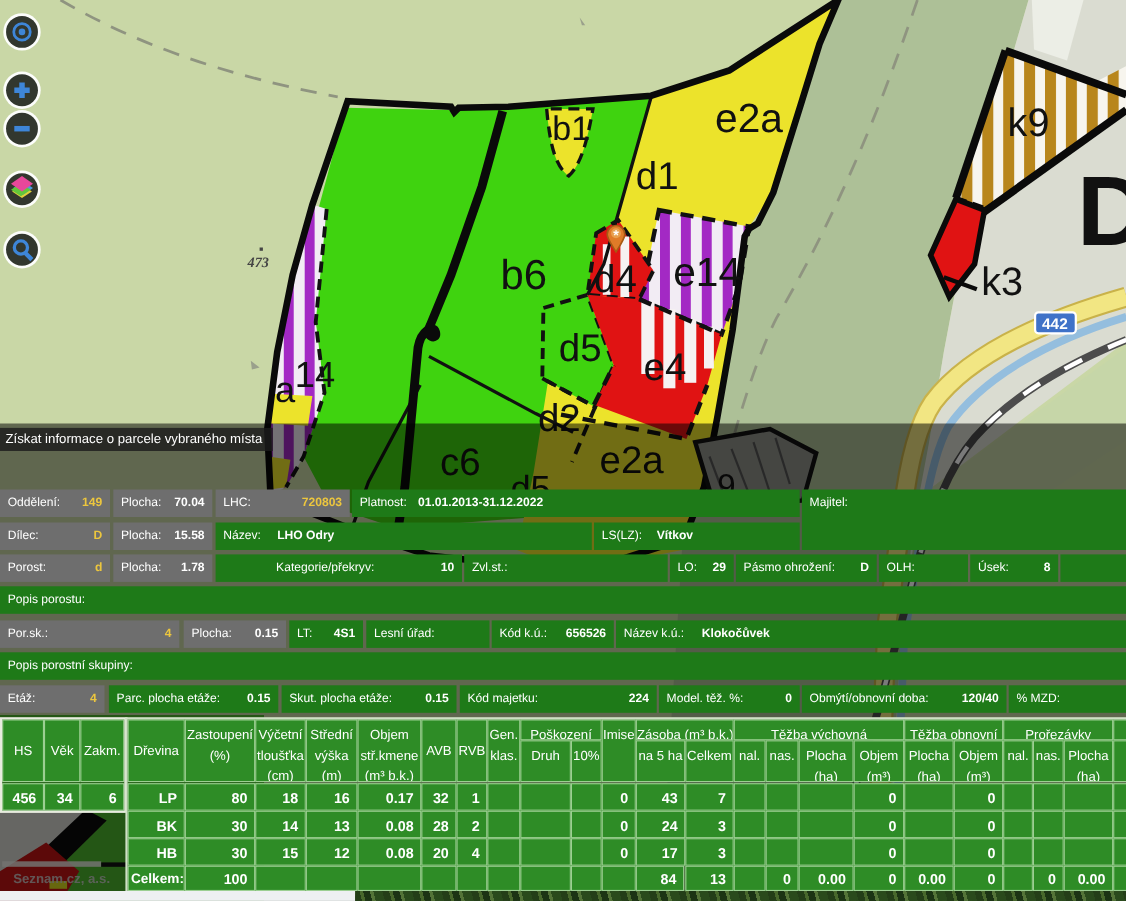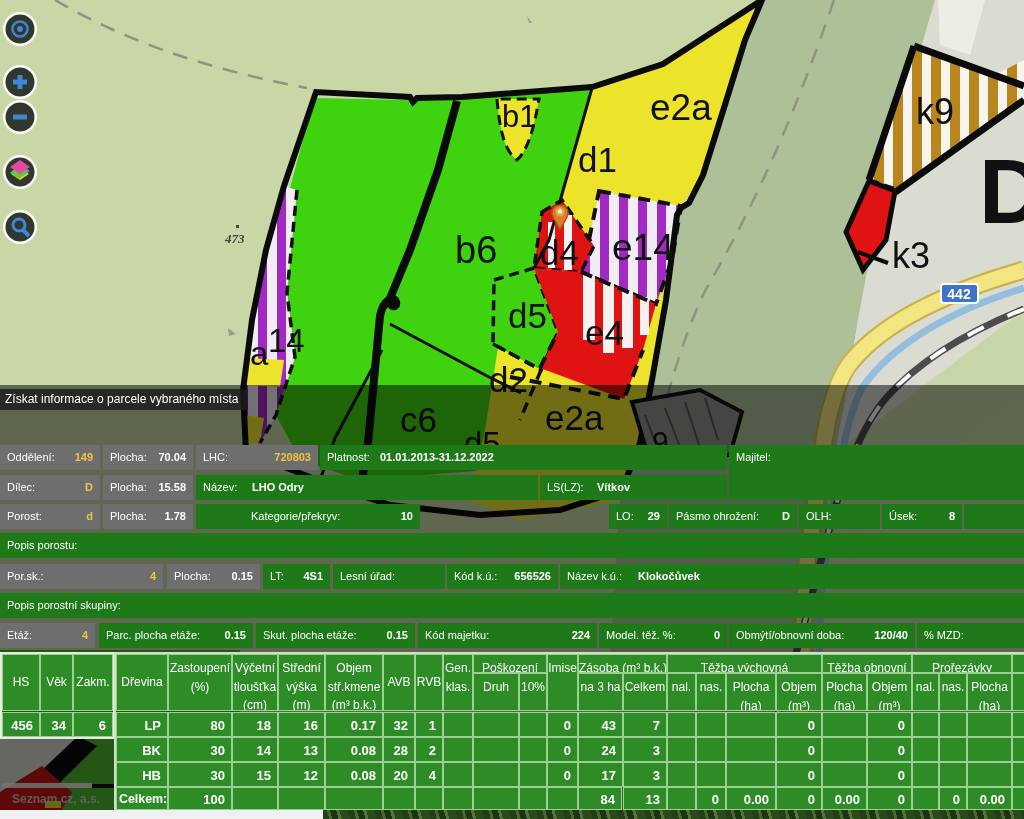--- a/index.html
+++ b/index.html
@@ -118,20 +118,21 @@
 <div class="cell g" style="left:196px;top:445px;width:122px;"><span class="l">LHC:</span><b class="r y">720803</b></div>
 <div class="cell gr" style="left:320px;top:445px;width:407px;"><span class="l">Platnost:</span><b class="" style="position:absolute;left:60px;top:0">01.01.2013-31.12.2022</b></div>
 <div class="cell gr" style="left:729px;top:445px;width:295px;height:55px;"><span class="l">Majitel:</span></div>
 <div class="cell g" style="left:0px;top:475px;width:100px;"><span class="l">Dílec:</span><b class="r y">D</b></div>
 <div class="cell g" style="left:103px;top:475px;width:90px;"><span class="l">Plocha:</span><b class="r ">15.58</b></div>
 <div class="cell gr" style="left:196px;top:475px;width:342px;"><span class="l">Název:</span><b class="" style="position:absolute;left:56px;top:0">LHO Odry</b></div>
 <div class="cell gr" style="left:540px;top:475px;width:187px;"><span class="l">LS(LZ):</span><b class="" style="position:absolute;left:57px;top:0">Vítkov</b></div>
 <div class="cell g" style="left:0px;top:504px;width:100px;"><span class="l">Porost:</span><b class="r y">d</b></div>
 <div class="cell g" style="left:103px;top:504px;width:90px;"><span class="l">Plocha:</span><b class="r ">1.78</b></div>
 <div class="cell gr" style="left:196px;top:504px;width:224px;padding-left:48px;"><span class="l">Kategorie/překryv:</span><b class="r ">10</b></div>
+<div class="cell gr" style="left:422px;top:504px;width:185px;"><span class="l">Zvl.st.:</span></div>
 <div class="cell gr" style="left:609px;top:504px;width:58px;"><span class="l">LO:</span><b class="r ">29</b></div>
 <div class="cell gr" style="left:669px;top:504px;width:128px;"><span class="l">Pásmo ohrožení:</span><b class="r ">D</b></div>
 <div class="cell gr" style="left:799px;top:504px;width:81px;"><span class="l">OLH:</span></div>
 <div class="cell gr" style="left:882px;top:504px;width:80px;"><span class="l">Úsek:</span><b class="r ">8</b></div>
 <div class="cell gr" style="left:964px;top:504px;width:60px;"></div>
 <div class="cell gr" style="left:0px;top:533px;width:1024px;"><span class="l">Popis porostu:</span></div>
 <div class="cell g" style="left:0px;top:564px;width:163px;"><span class="l">Por.sk.:</span><b class="r y">4</b></div>
 <div class="cell g" style="left:167px;top:564px;width:93px;"><span class="l">Plocha:</span><b class="r ">0.15</b></div>
 <div class="cell gr" style="left:263px;top:564px;width:67px;"><span class="l">LT:</span><b class="r ">4S1</b></div>
 <div class="cell gr" style="left:333px;top:564px;width:112px;"><span class="l">Lesní úřad:</span></div>
@@ -158,21 +159,21 @@
 <div class="tc hd" style="left:278px;top:654px;width:47px;height:57px;border:1px solid #9ccf92;">Střední<br>výška<br>(m)</div>
 <div class="tc hd" style="left:325px;top:654px;width:58px;height:57px;border:1px solid #9ccf92;">Objem<br>stř.kmene<br>(m³ b.k.)</div>
 <div class="tc hc" style="left:383px;top:654px;width:32px;height:57px;border:1px solid #9ccf92;">AVB</div>
 <div class="tc hc" style="left:415px;top:654px;width:28px;height:57px;border:1px solid #9ccf92;">RVB</div>
 <div class="tc hd" style="left:443px;top:654px;width:30px;height:57px;border:1px solid #9ccf92;">Gen.<br>klas.</div>
 <div class="tc hd" style="left:473px;top:654px;width:74px;height:19px;border:1px solid #9ccf92;">Poškození</div>
 <div class="tc hd" style="left:473px;top:673px;width:46px;height:38px;border:1px solid #9ccf92;">Druh</div>
 <div class="tc hd" style="left:519px;top:673px;width:28px;height:38px;border:1px solid #9ccf92;">10%</div>
 <div class="tc hd" style="left:547px;top:654px;width:31px;height:57px;border:1px solid #9ccf92;padding-left:0;padding-right:0;">Imise</div>
 <div class="tc hd" style="left:578px;top:654px;width:89px;height:19px;border:1px solid #9ccf92;">Zásoba (m³ b.k.)</div>
-<div class="tc hd" style="left:578px;top:673px;width:45px;height:38px;border:1px solid #9ccf92;">na 3 ha</div>
+<div class="tc hd" style="left:578px;top:673px;width:45px;height:38px;border:1px solid #9ccf92;">na 5 ha</div>
 <div class="tc hd" style="left:623px;top:673px;width:44px;height:38px;border:1px solid #9ccf92;">Celkem</div>
 <div class="tc hd" style="left:667px;top:654px;width:155px;height:19px;border:1px solid #9ccf92;">Těžba výchovná</div>
 <div class="tc hd" style="left:667px;top:673px;width:29px;height:38px;border:1px solid #9ccf92;">nal.</div>
 <div class="tc hd" style="left:696px;top:673px;width:30px;height:38px;border:1px solid #9ccf92;">nas.</div>
 <div class="tc hd" style="left:726px;top:673px;width:50px;height:38px;border:1px solid #9ccf92;">Plocha<br>(ha)</div>
 <div class="tc hd" style="left:776px;top:673px;width:46px;height:38px;border:1px solid #9ccf92;">Objem<br>(m³)</div>
 <div class="tc hd" style="left:822px;top:654px;width:90px;height:19px;border:1px solid #9ccf92;">Těžba obnovní</div>
 <div class="tc hd" style="left:822px;top:673px;width:45px;height:38px;border:1px solid #9ccf92;">Plocha<br>(ha)</div>
 <div class="tc hd" style="left:867px;top:673px;width:45px;height:38px;border:1px solid #9ccf92;">Objem<br>(m³)</div>
 <div class="tc hd" style="left:912px;top:654px;width:100px;height:19px;border:1px solid #9ccf92;">Prořezávky</div>

